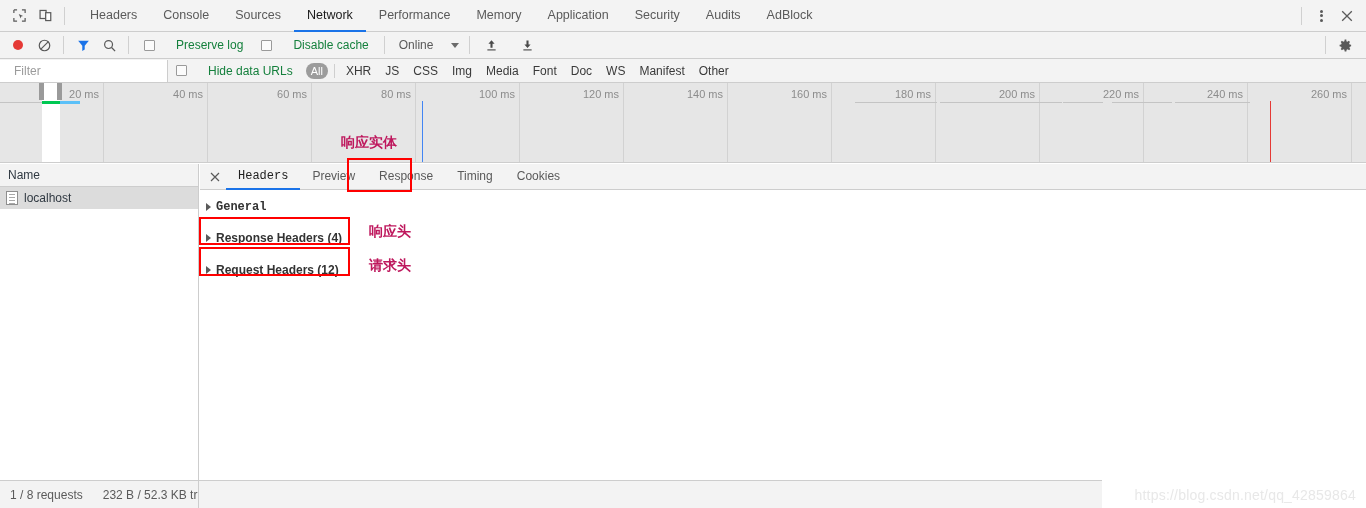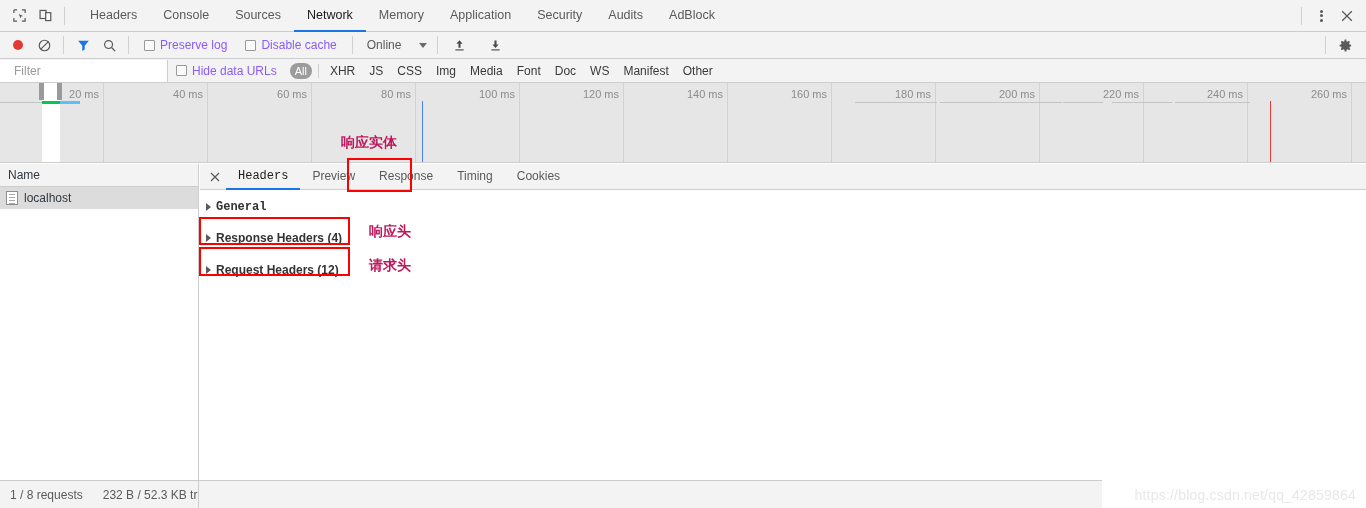--- a/index.html
+++ b/index.html
@@ -43,21 +43,21 @@
   
   .nettoolbar {
     position:absolute; left:0; top:32px; width:1366px; height:27px;
     background:#f3f3f3; border-bottom:1px solid #cdcdcd;
     display:flex; align-items:center; padding-left:5px;
   }
   .chk {
     width:11px; height:11px; border:1px solid #9a9a9a; background:#fbfbfb;
     display:inline-block; border-radius:1px; flex:0 0 auto;
   }
-  .chklabel { display:flex; align-items:center; gap:5px; color:#8b5cf6; font-size:12px; margin:0 9px; white-space:nowrap;}
+  .chklabel { display:flex; align-items:center; gap:21px; color:#15803d; font-size:12px; margin:0 9px; white-space:nowrap;}
   .online-sel { display:flex; align-items:center; gap:18px; color:#5a5a5a; font-size:12px; margin-left:8px; }
   .caret-dn { width:0;height:0;border-left:4px solid transparent;border-right:4px solid transparent;border-top:5px solid #6b6b6b;}
   .gear-wrap { margin-left:auto; display:flex; align-items:center; padding-right:8px; }
 
   
   .filterbar {
     position:absolute; left:0; top:59px; width:1366px; height:24px;
     background:#f3f3f3; border-bottom:1px solid #cdcdcd;
     display:flex; align-items:center;
   }
@@ -175,20 +175,21 @@
         <rect x="2.2" y="2.6" width="6.4" height="8.6" fill="none" stroke="#5a5a5a" stroke-width="1.3"></rect>
         <rect x="8.2" y="5" width="5.4" height="8.4" fill="#fff" stroke="#5a5a5a" stroke-width="1.3"></rect>
       </svg>
     </div>
     <div class="tb-sep"></div>
     <div class="tabs">
       <div class="tab"><span>Headers</span></div>
       <div class="tab"><span>Console</span></div>
       <div class="tab"><span>Sources</span></div>
       <div class="tab active"><span>Network</span></div>
+      <div class="tab"><span>Performance</span></div>
       <div class="tab"><span>Memory</span></div>
       <div class="tab"><span>Application</span></div>
       <div class="tab"><span>Security</span></div>
       <div class="tab"><span>Audits</span></div>
       <div class="tab"><span>AdBlock</span></div>
     </div>
     <div class="tabbar-right">
       <div class="tb-sep"></div>
       <div class="icon-btn">
         <div class="kebab">

